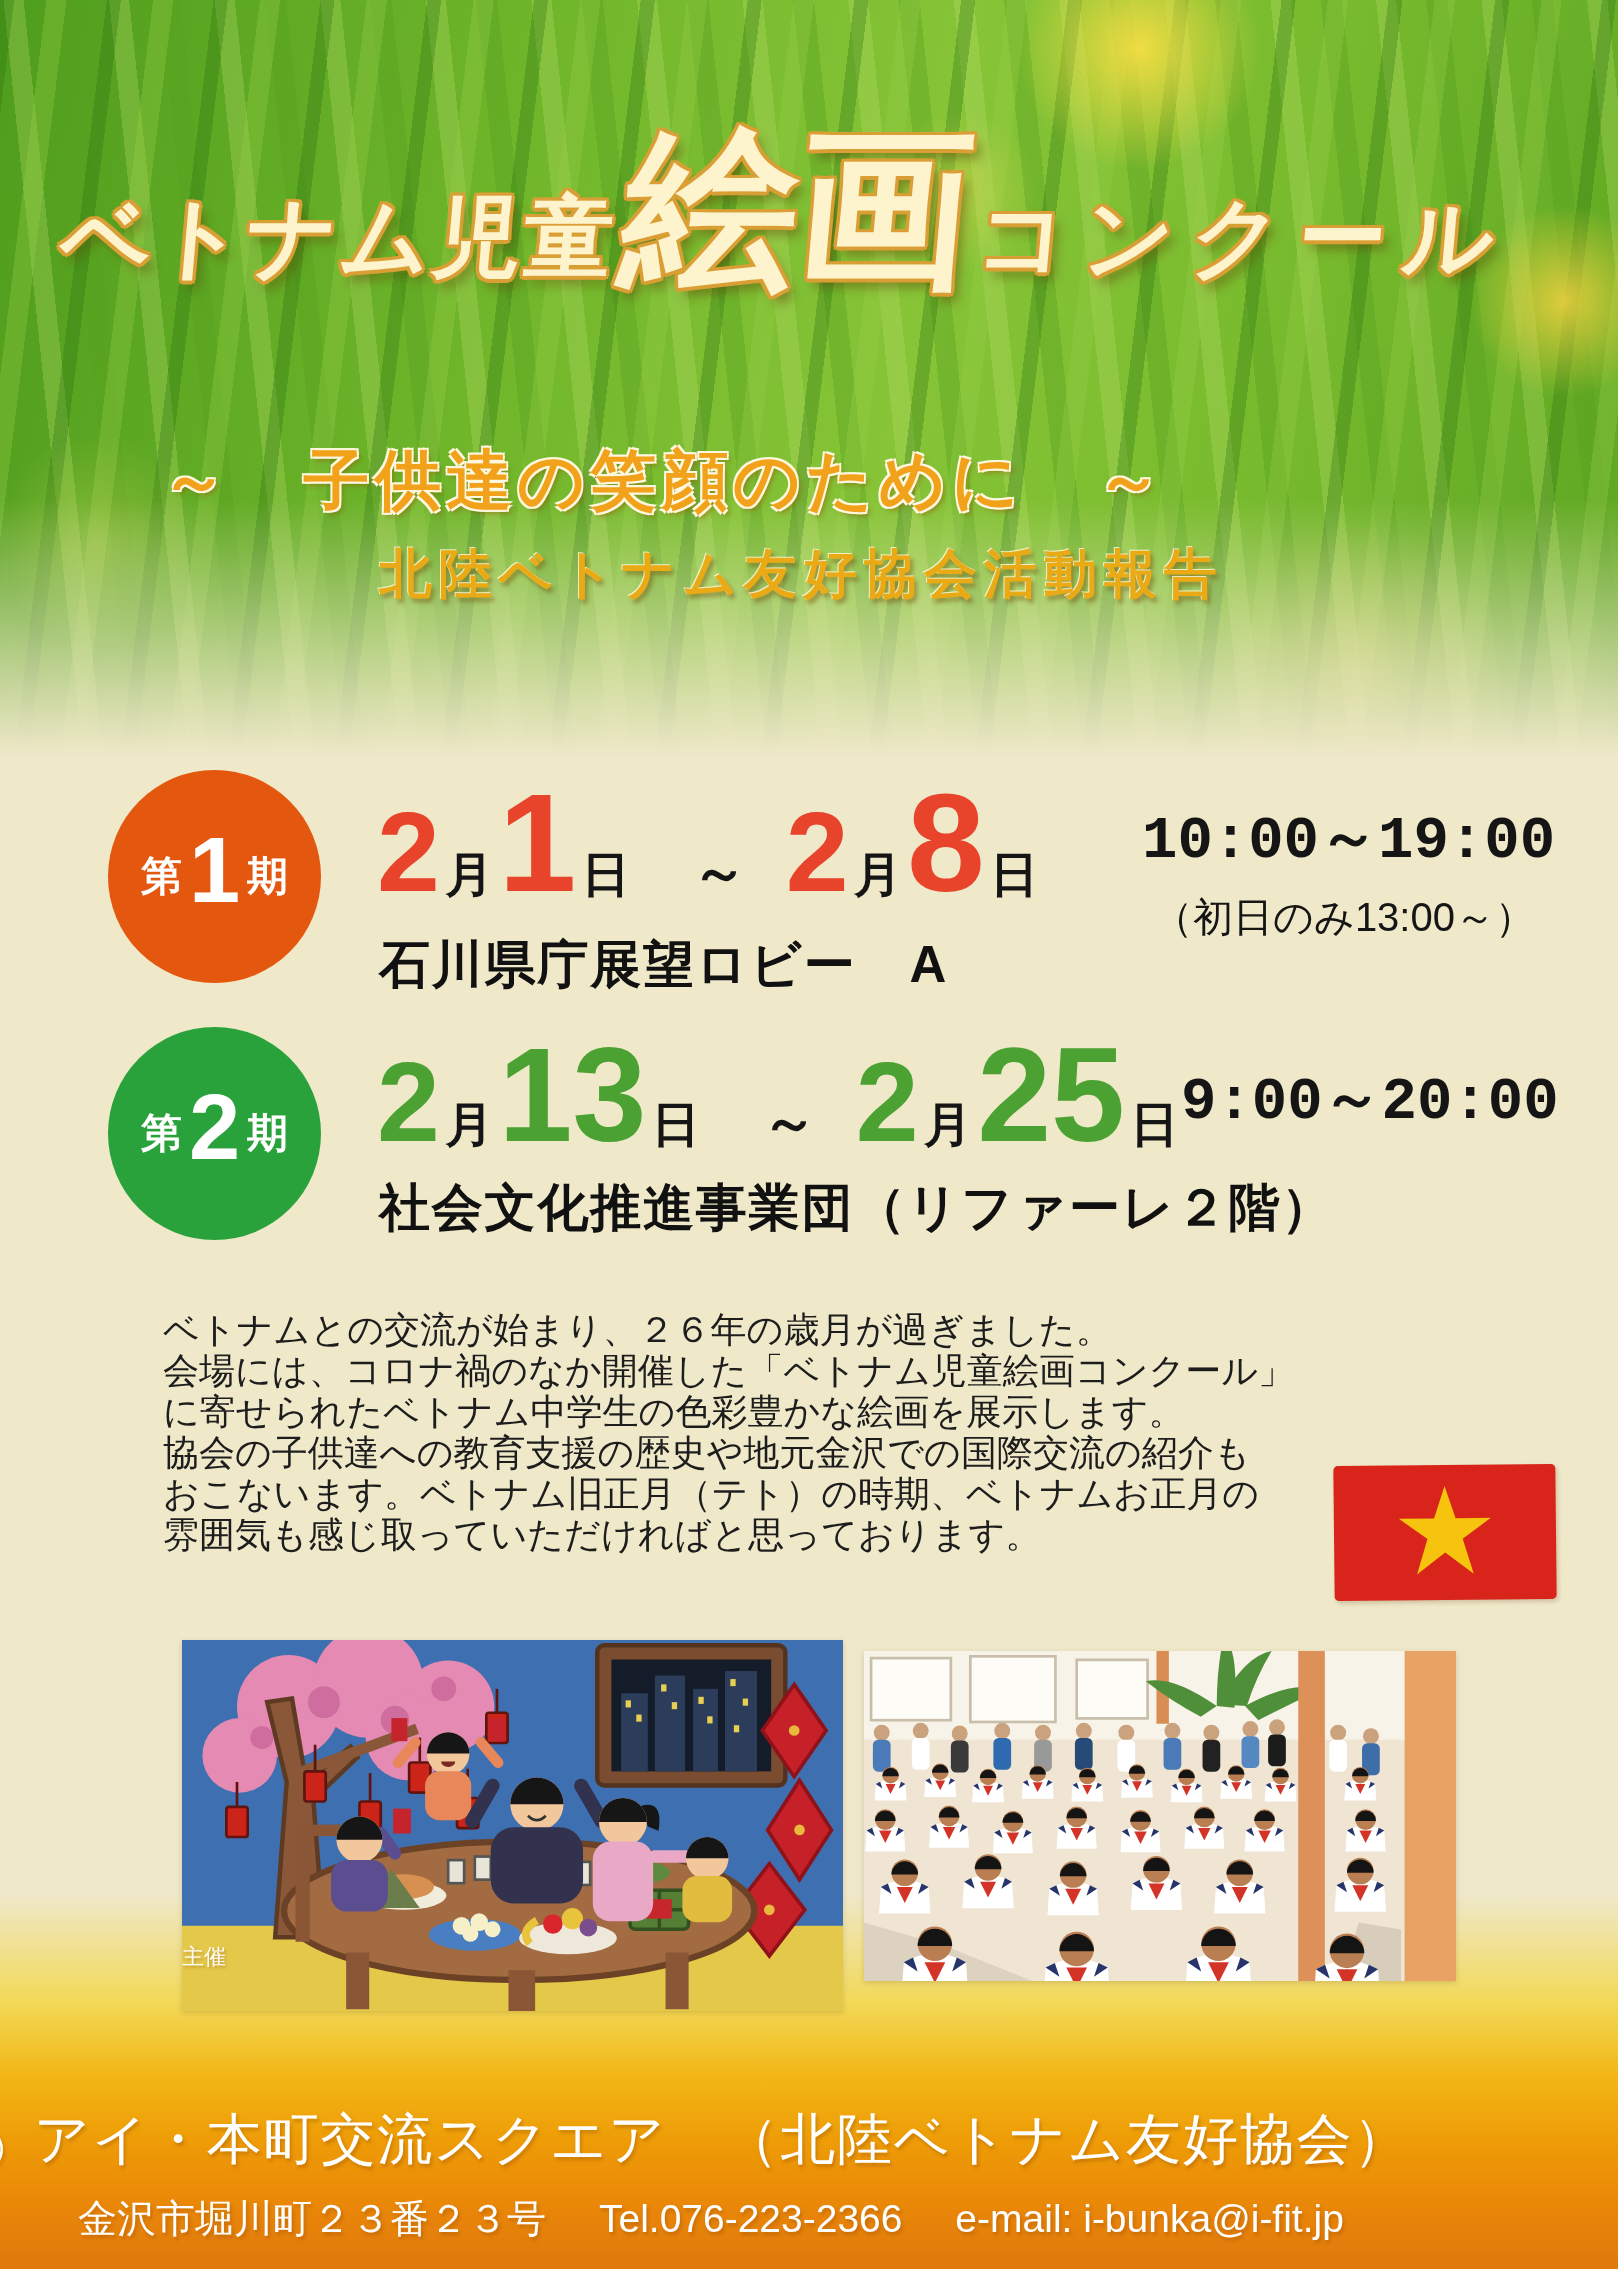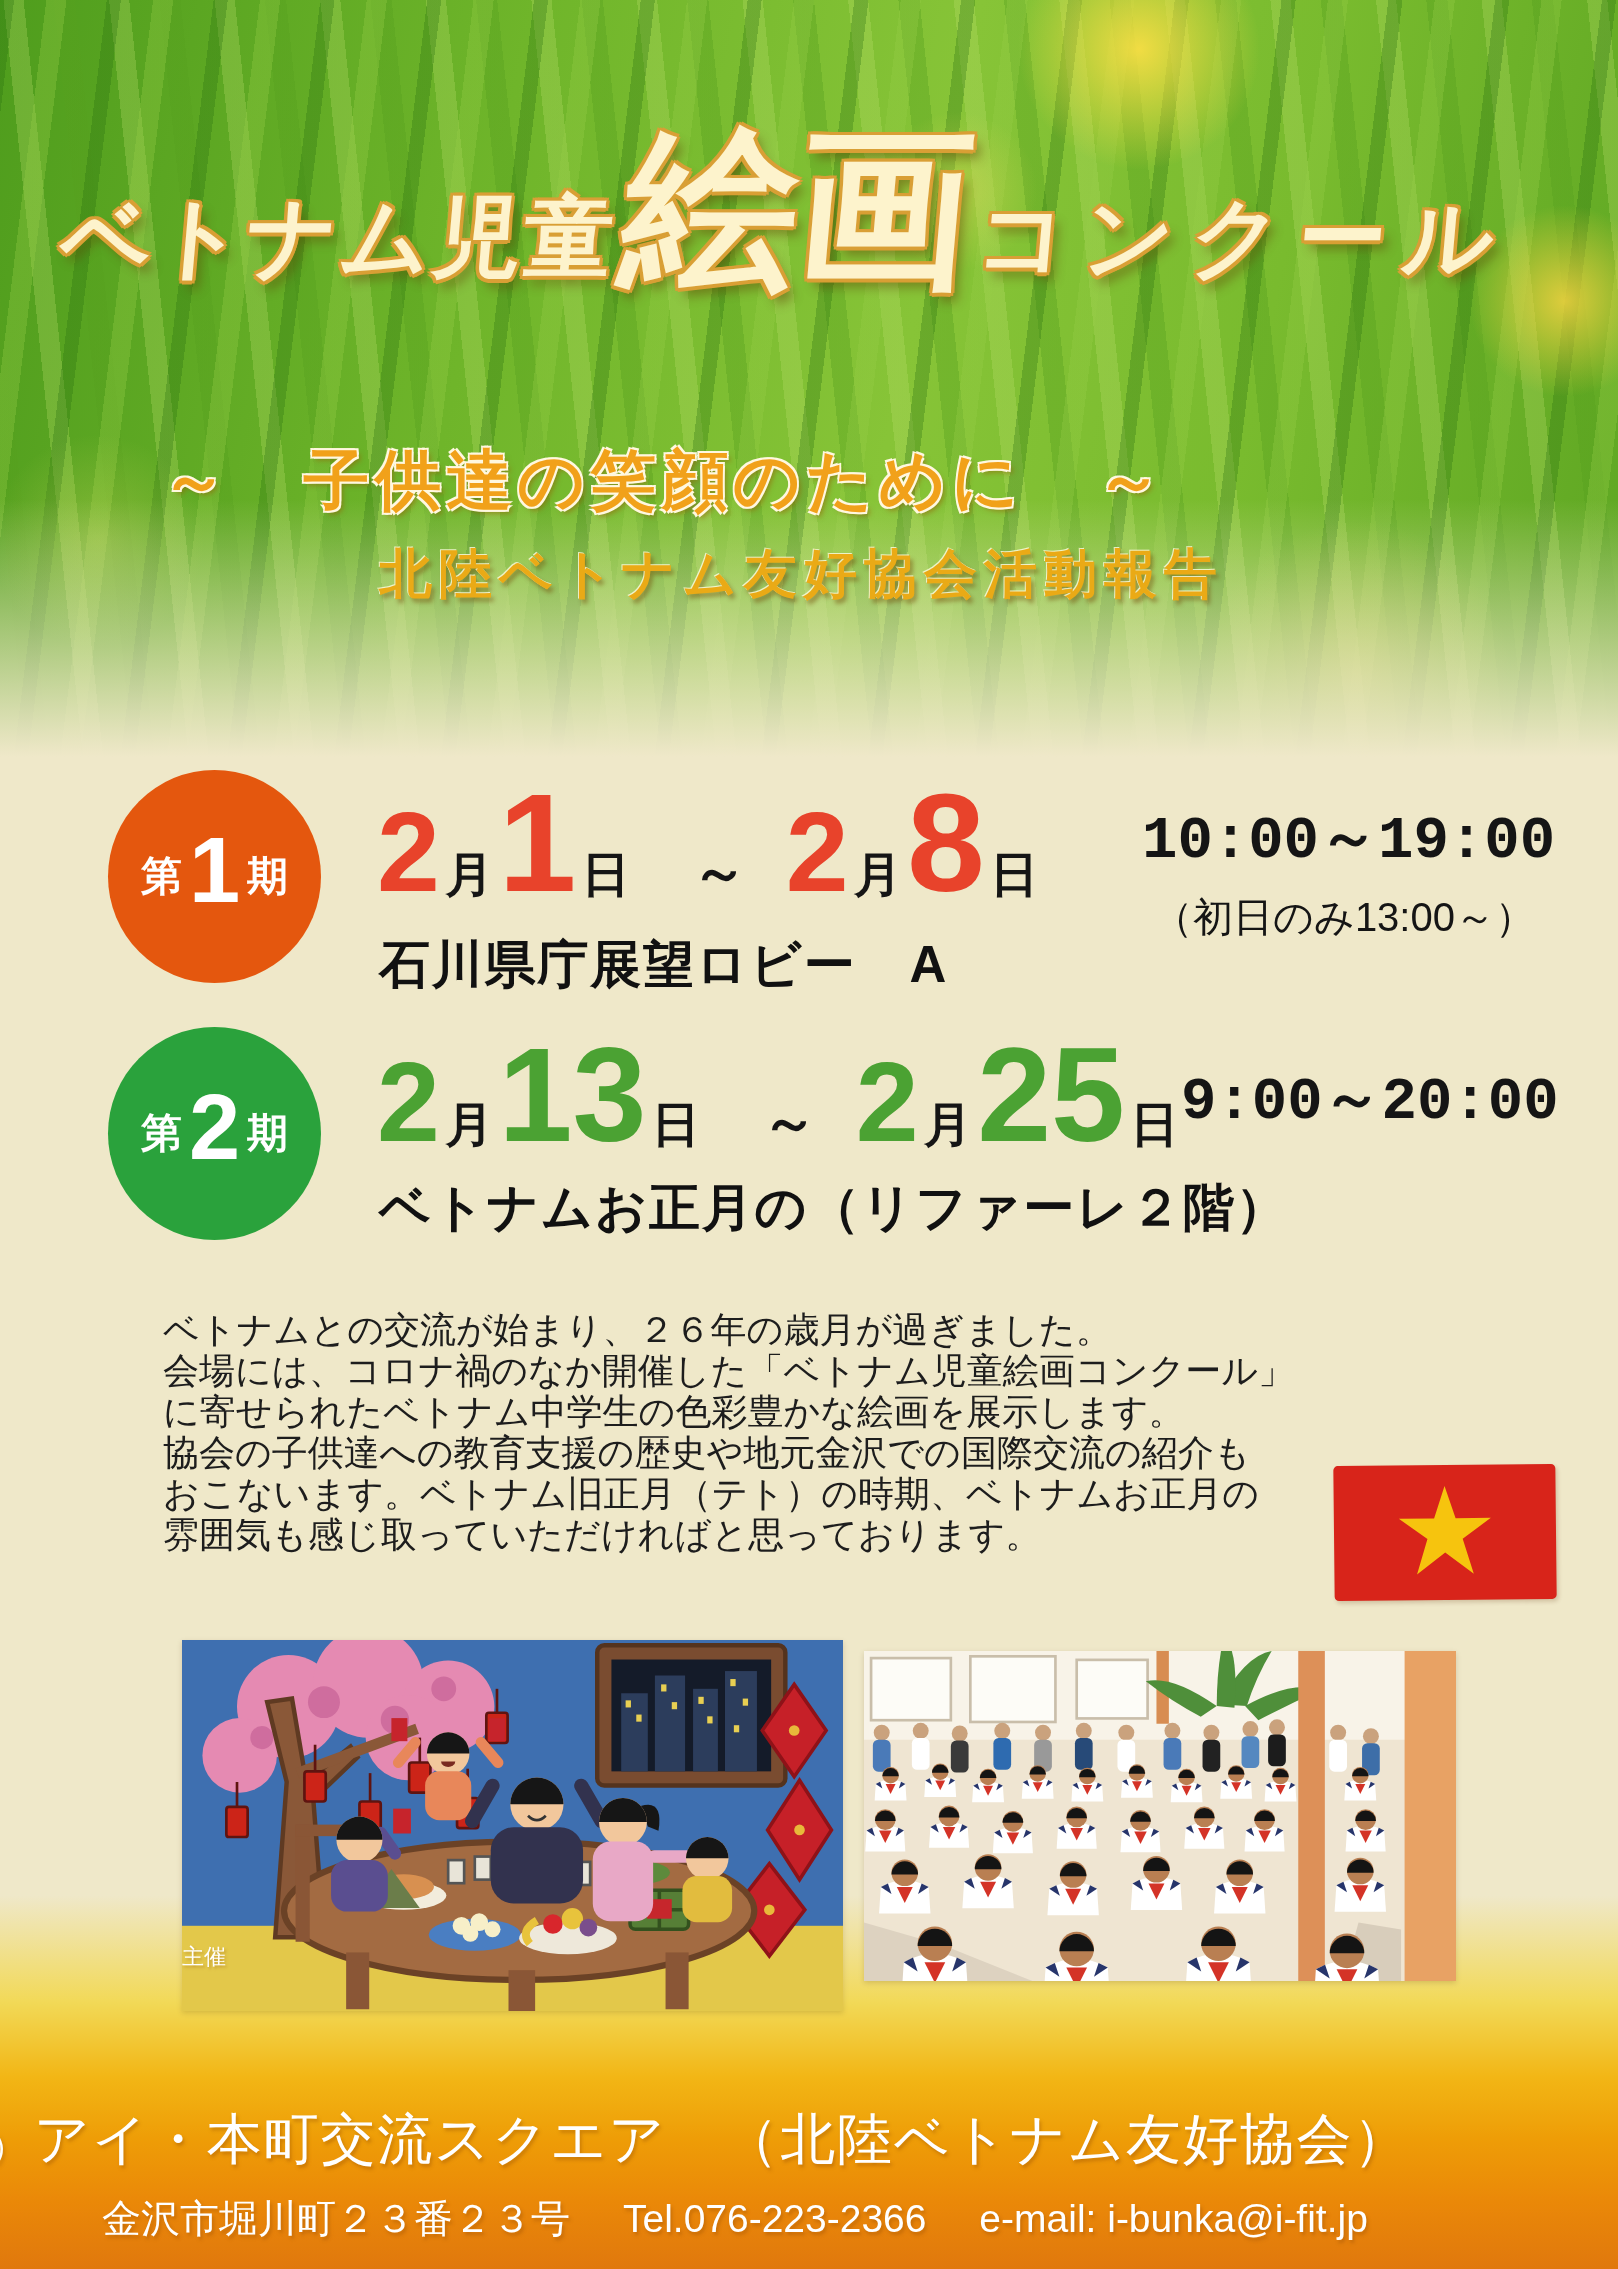--- a/index.html
+++ b/index.html
@@ -108,21 +108,21 @@
   .org-line{
     position:absolute;left:0;top:2103px;width:1299px;display:flex;justify-content:center;
     align-items:baseline;color:#fff;white-space:nowrap;
     text-shadow:1.8px 2.7px 3.5px rgba(140,70,0,.35);
   }
   .org-line .prefix{font-size:34px;margin-right:8.9px;}
   .org-line .name{font-size:55px;letter-spacing:1.8px;}
   .org-line .paren{font-size:55px;margin-left:57px;letter-spacing:1.8px;}
   .addr-line{
     position:absolute;left:0;top:2192px;width:1422px;text-align:center;color:#fff;
-    font-size:39px;white-space:nowrap;text-shadow:1.8px 2.7px 3.5px rgba(140,70,0,.35);padding-left:24px;
+    font-size:39px;white-space:nowrap;text-shadow:1.8px 2.7px 3.5px rgba(140,70,0,.35);
   }
   .addr-line span{margin:0 21px;}
 </style>
 </head>
 <body>
 
 <div class="poster">
 
   <div class="header"></div>
 
@@ -165,21 +165,21 @@
     <span class="unit">月</span>
     <span class="big">13</span>
     <span class="unit gap">日</span>
     <span class="tilde">～</span>
     <span class="num">2</span>
     <span class="unit">月</span>
     <span class="big">25</span>
     <span class="unit">日</span>
   </div>
   <div class="time time2">9:00～20:00</div>
-  <div class="venue venue2">ベトナムお正月の（リファーレ２階）</div>
+  <div class="venue venue2">社会文化推進事業団（リファーレ２階）</div>
 
   <div class="desc">
     <div>ベトナムとの交流が始まり、２６年の歳月が過ぎました。</div>
     <div>会場には、コロナ禍のなか開催した「ベトナム児童絵画コンクール」</div>
     <div>に寄せられたベトナム中学生の色彩豊かな絵画を展示します。</div>
     <div>協会の子供達への教育支援の歴史や地元金沢での国際交流の紹介も</div>
     <div>おこないます。ベトナム旧正月（テト）の時期、ベトナムお正月の</div>
     <div>雰囲気も感じ取っていただければと思っております。</div>
   </div>
 

